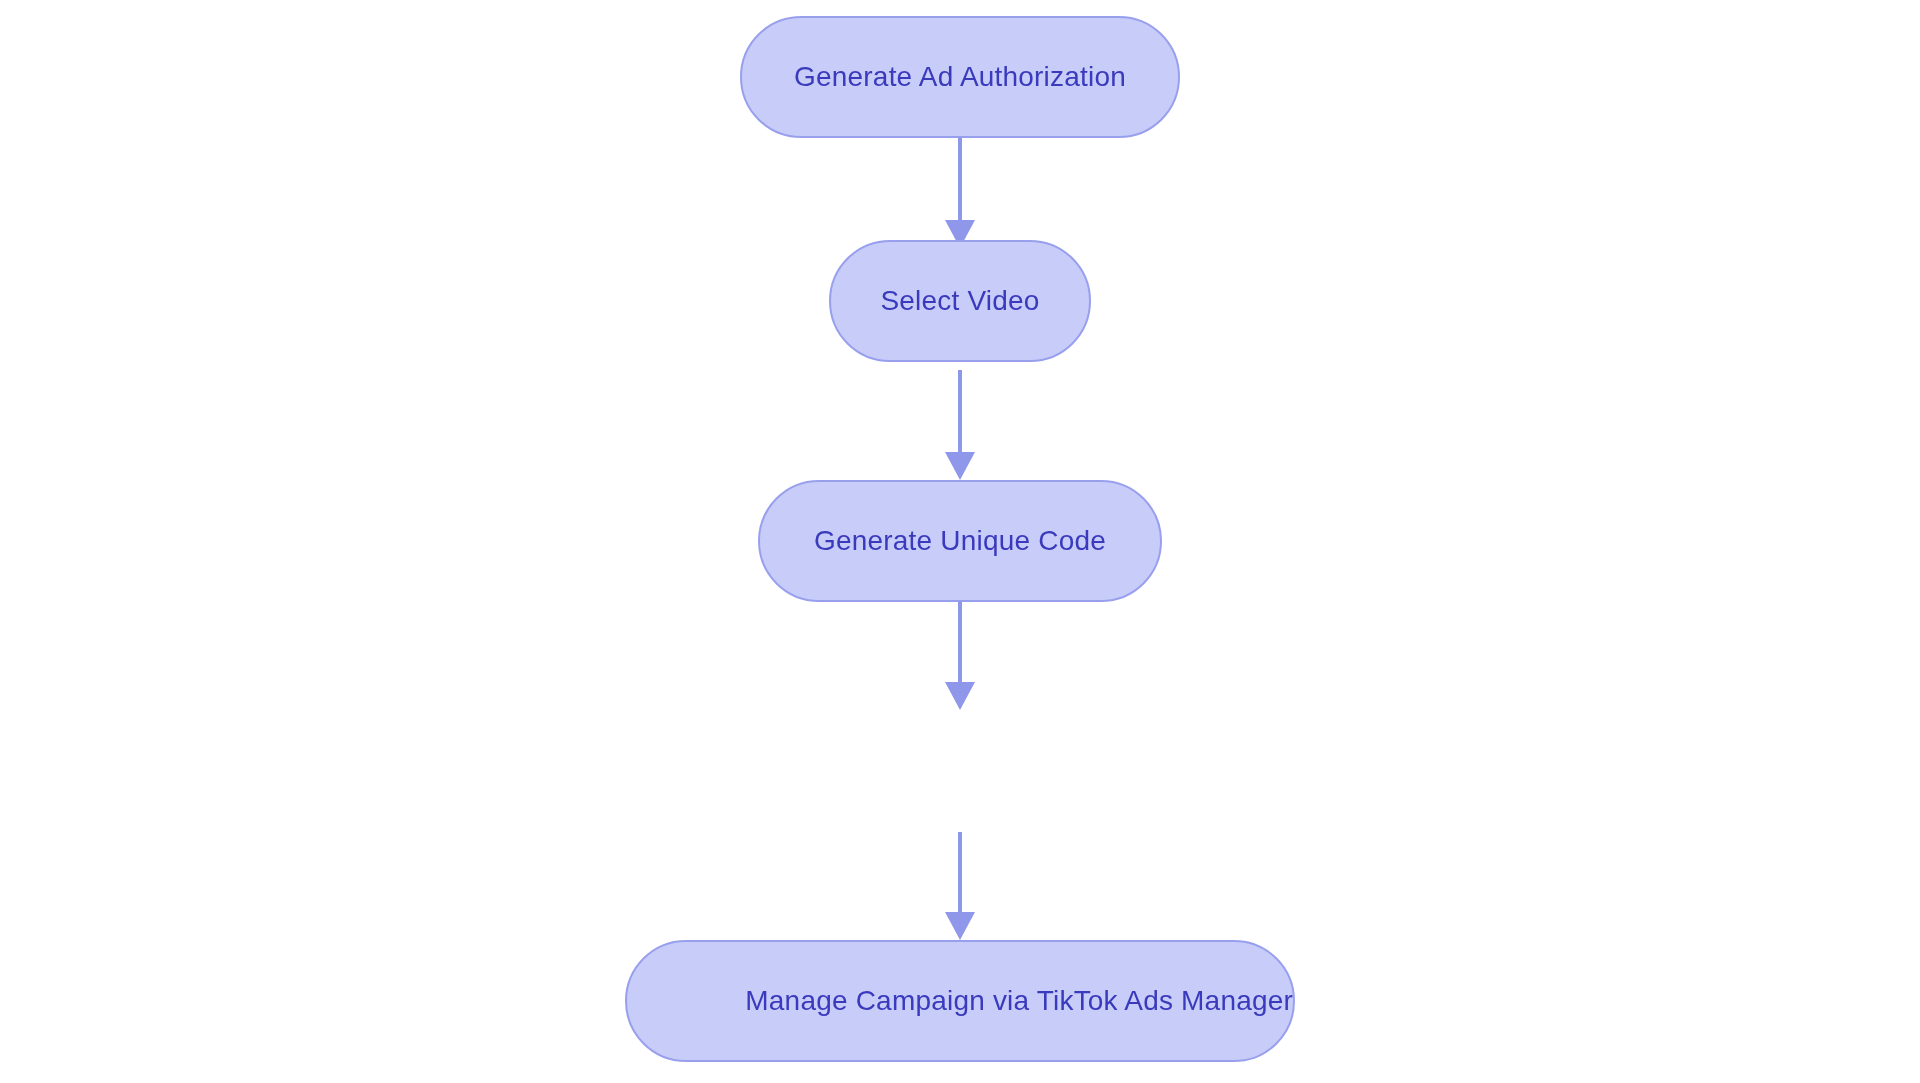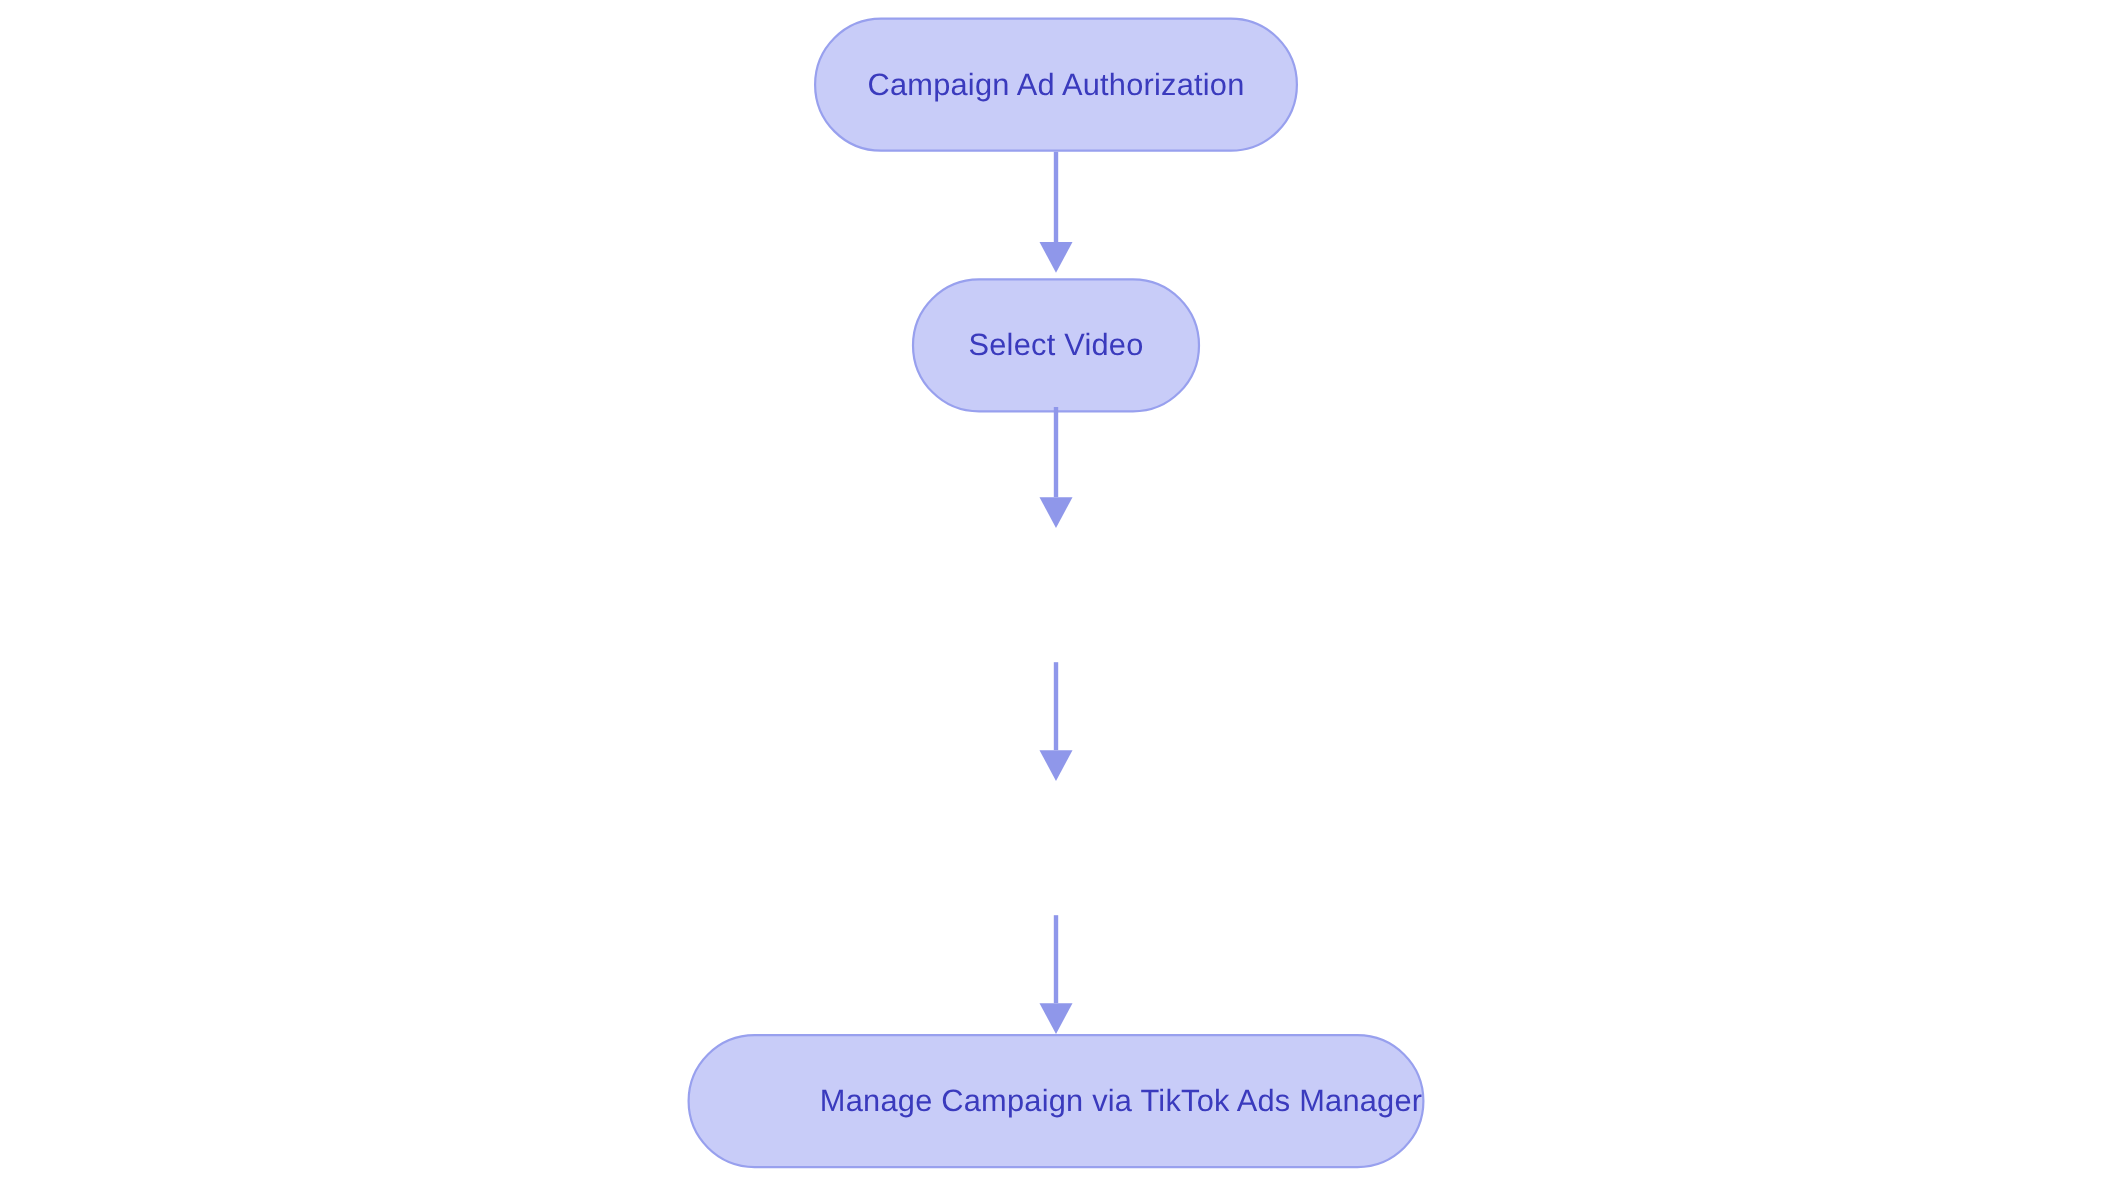--- a/index.html
+++ b/index.html
@@ -32,21 +32,21 @@
     justify-content: center;
   }
   .node-label {
     font-size: 28px;
     font-weight: 400;
     color: var(--text-color);
     letter-spacing: 0.2px;
     white-space: nowrap;
   }
   .node-1 { left: 740px; top: 16px;  width: 440px; }
-  .node-2 { left: 829px; top: 253px; width: 262px; }
+  .node-2 { left: 829px; top: 240px; width: 262px; }
   .node-3 { left: 758px; top: 480px; width: 404px; }
   .node-4 { left: 721px; top: 710px; width: 478px; }
   .node-5 { left: 625px; top: 940px; width: 670px; justify-content: flex-end; }
 
   .edge {
     position: absolute;
     left: 944px;
     width: 32px;
     display: flex;
     flex-direction: column;
@@ -67,37 +67,40 @@
   .edge-2 { top: 370px; height: 110px; }
   .edge-3 { top: 602px; height: 108px; }
   .edge-4 { top: 832px; height: 108px; }
 </style>
 </head>
 <body>
 
 <div class="canvas">
 
   <div class="node node-1">
-    <span class="node-label">Campaign Ad Authorization</span>
+    <span class="node-label">Generate Ad Authorization</span>
   </div>
 
   <div class="edge edge-1">
     <div class="edge-line"></div>
     <div class="edge-head"></div>
   </div>
 
   <div class="node node-2">
     <span class="node-label">Select Video</span>
   </div>
 
   <div class="edge edge-2">
     <div class="edge-line"></div>
     <div class="edge-head"></div>
   </div>
 
+  <div class="node node-3">
+    <span class="node-label">Generate Unique Code</span>
+  </div>
 
   <div class="edge edge-3">
     <div class="edge-line"></div>
     <div class="edge-head"></div>
   </div>
 
 
   <div class="edge edge-4">
     <div class="edge-line"></div>
     <div class="edge-head"></div>

